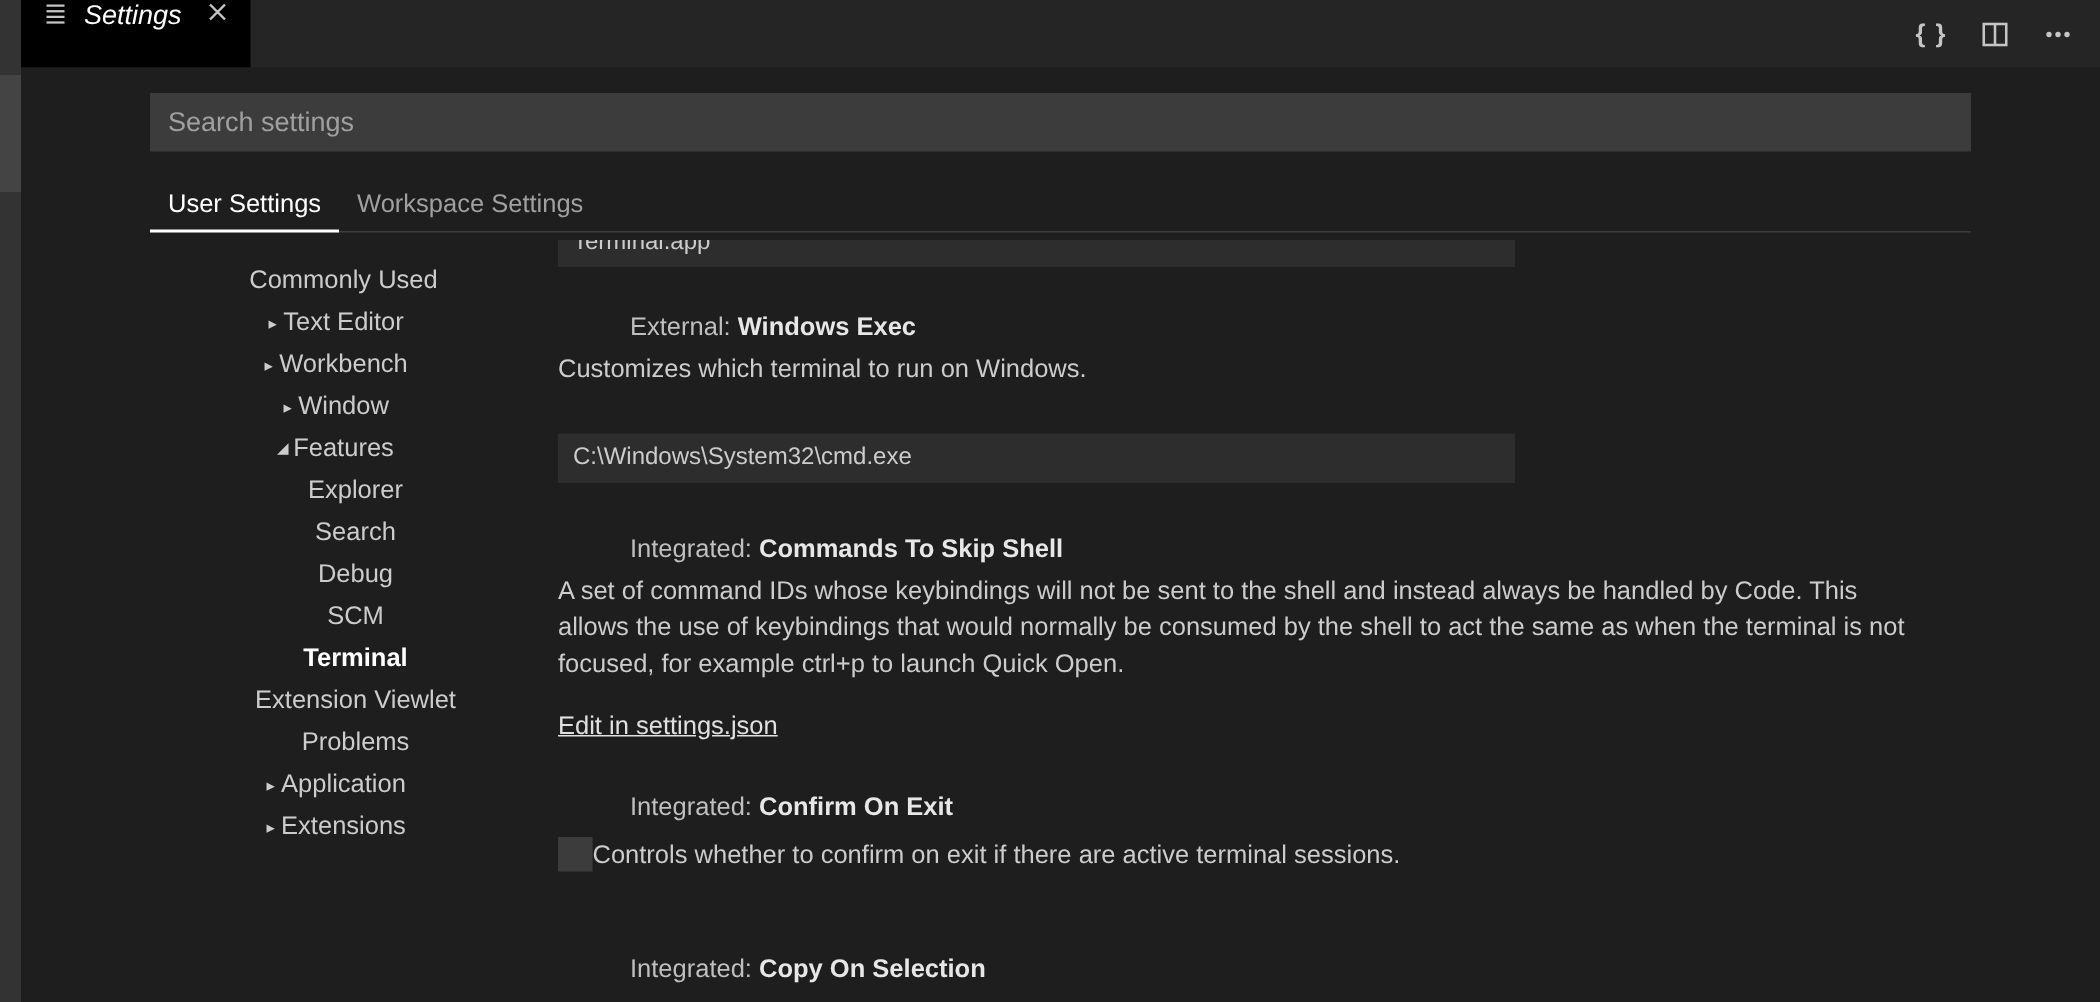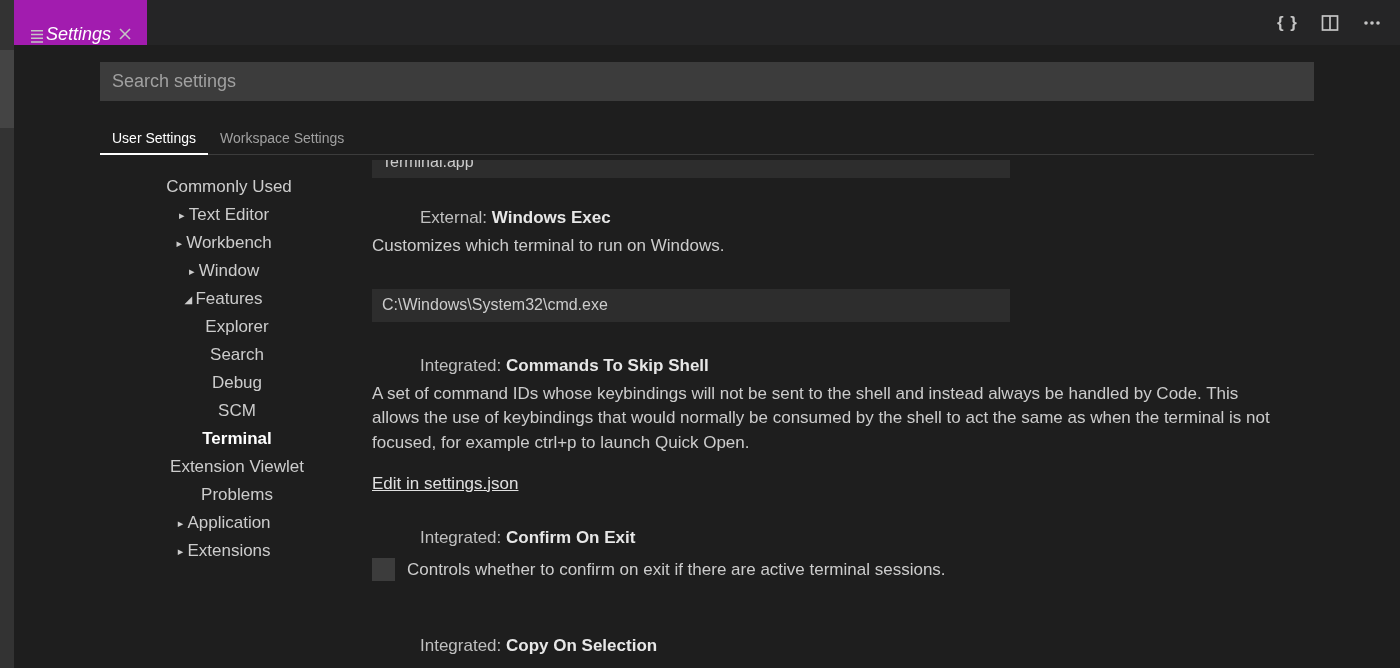--- a/index.html
+++ b/index.html
@@ -26,24 +26,25 @@
 
   .tab-bar {
     position: absolute;
     left: 14px; top: 0;
     width: 1386px; height: 45px;
     background: #252526;
     display: flex;
     align-items: stretch;
   }
   .tab-active {
-    background: #a21caf;
-    display: flex;
-    align-items: flex-end;
+    background: #000000;
+    display: flex;
+    align-items: flex-start;
     padding: 0 14px;
+    gap: 10px;
     height: 45px;
   }
   .tab-icon { display:flex; align-items:center; color:#c5c5c5; }
   .tab-title { font-style: italic; font-size: 18px; color: #ffffff; font-weight: 500; }
   .tab-close { color:#c5c5c5; margin-left: 6px; cursor:pointer; }
 
   .tab-actions {
     margin-left: auto;
     display: flex;
     align-items: center;
@@ -80,21 +81,21 @@
     position: absolute;
     left: 100px; top: 118px;
     width: 1214px;
     height: 37px;
     border-bottom: 1px solid #3c3c3c;
     display: flex;
     align-items: flex-end;
   }
   .scope-tab {
     padding: 0 12px 8px 12px;
-    font-size: 14px;
+    font-size: 17px;
     color: #a0a0a0;
     cursor: pointer;
     position: relative;
   }
   .scope-tab.active {
     color: #ffffff;
   }
   .scope-tab.active::after {
     content: "";
     position: absolute;
@@ -153,21 +154,21 @@
     outline: none;
   }
   .setting-link {
     display:inline-block;
     margin-top: 18px;
     color:#e0e0e0;
     text-decoration: underline;
     font-size:17px;
     cursor:pointer;
   }
-  .check-row { display:flex; align-items:center; gap:12px; margin-top:10px; }
+  .check-row { display:flex; align-items:center; margin-top:10px; }
   .checkbox {
     width:23px; height:23px;
     background:#3c3c3c;
     cursor:pointer;
   }
   .peek-input-wrap {
     position: absolute;
     left:0; top:0; width:638px; height:18px; overflow:hidden;
   }
   .peek-input-inner { position:relative; top:-15px; }

